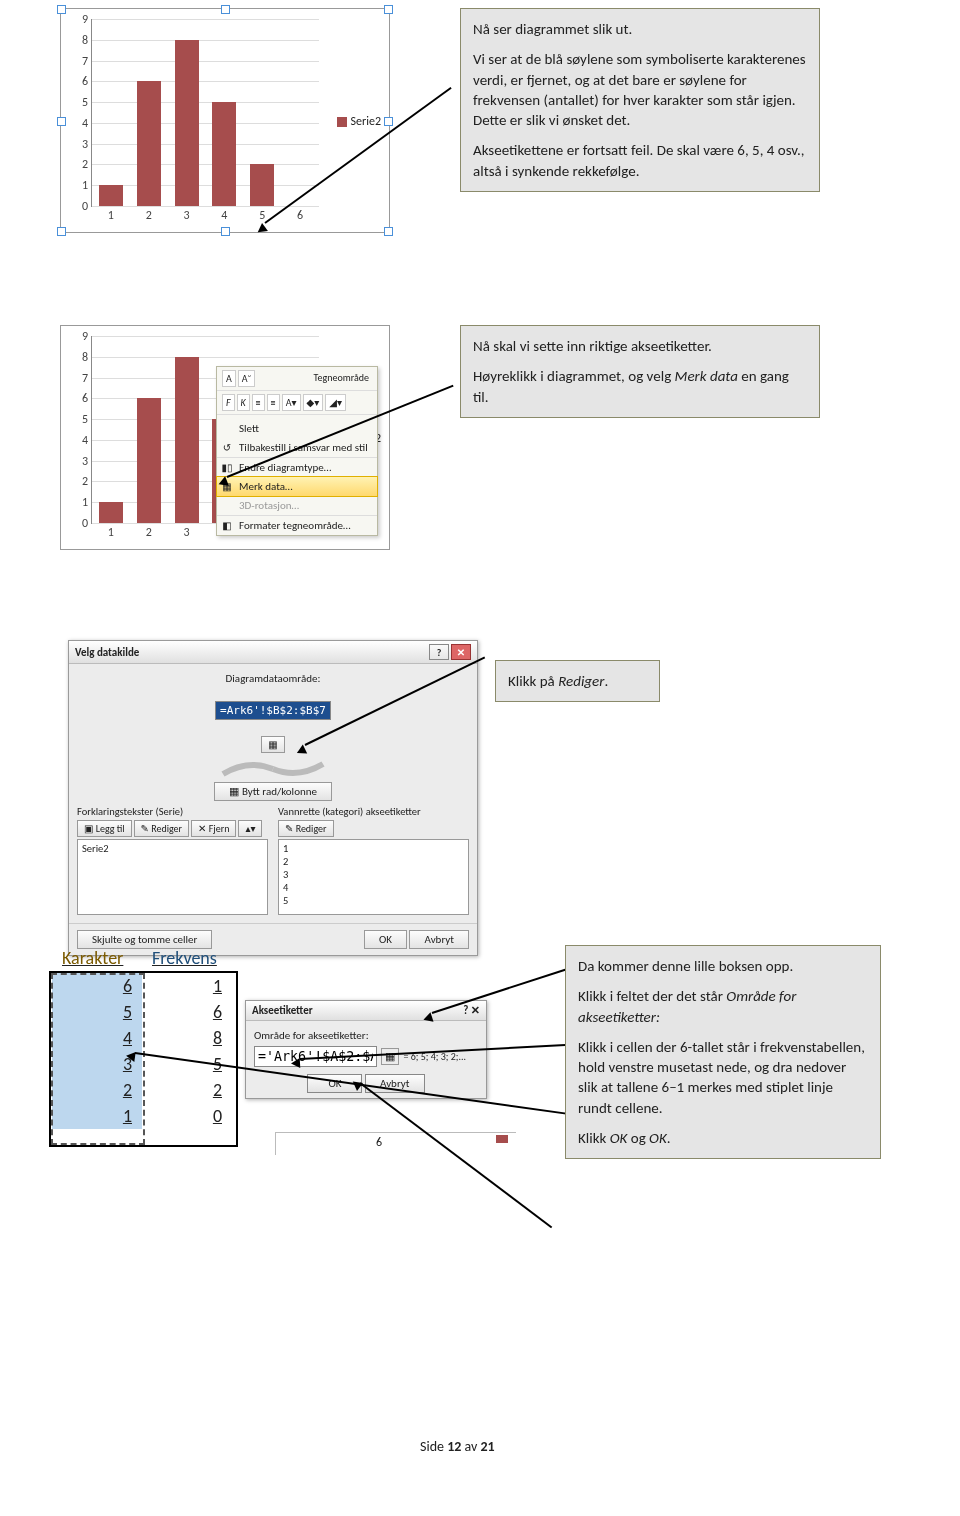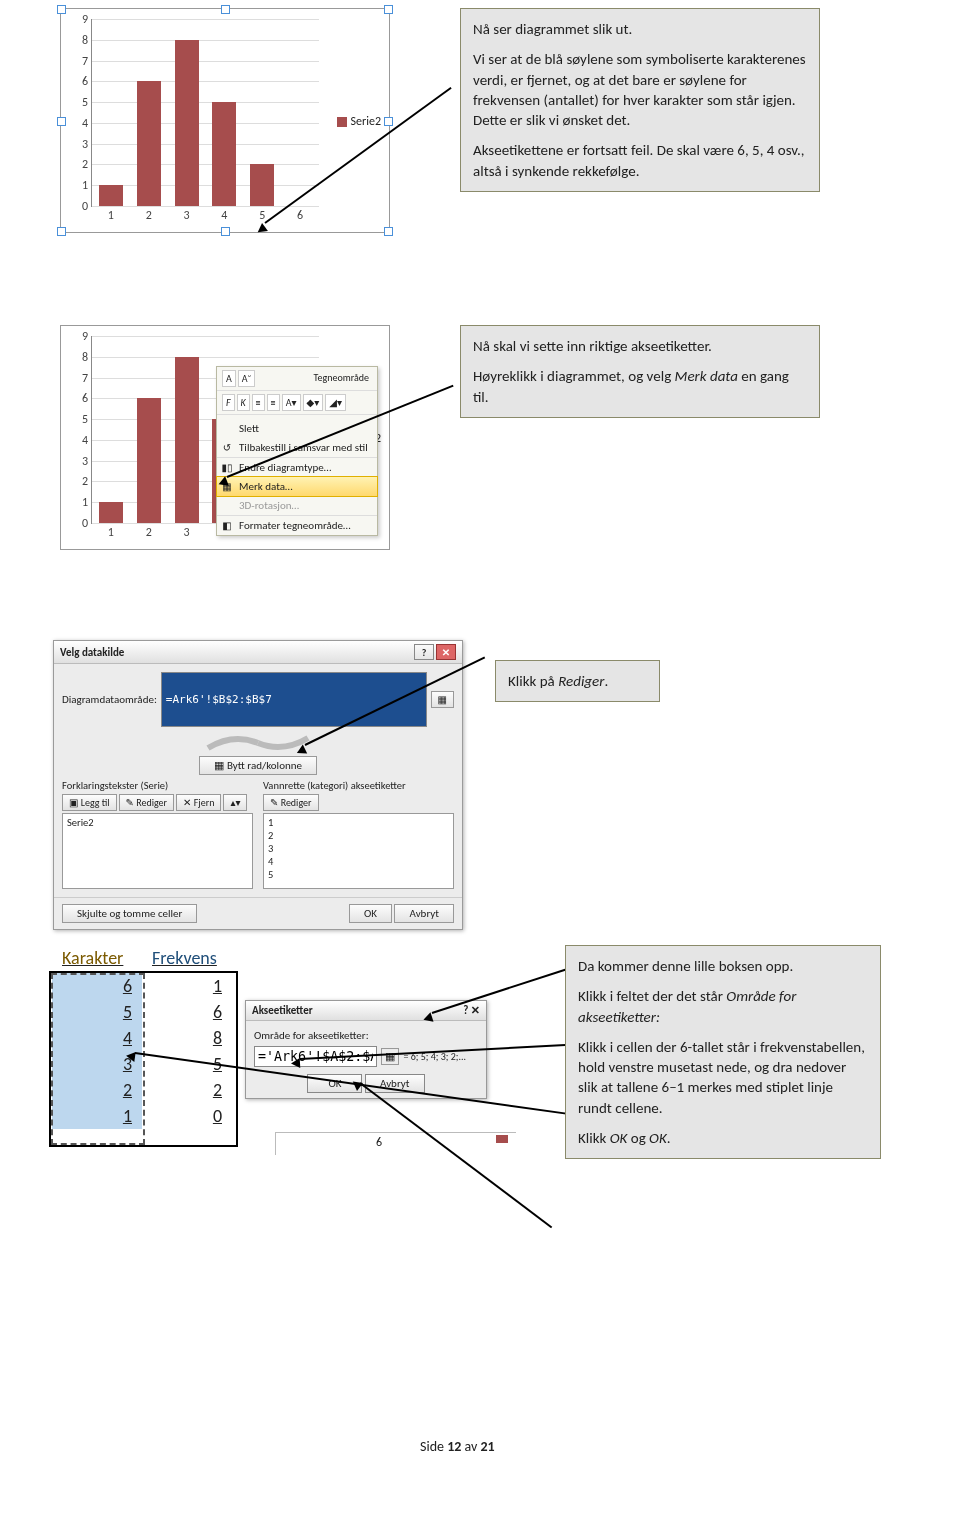--- a/index.html
+++ b/index.html
@@ -82,22 +82,22 @@
     border: 1px solid #9a9a9a;
     background: #ececec;
     font-size: 11px;
     box-shadow: 1px 1px 4px rgba(0,0,0,0.3);
   }
   .dialog-dk .titlebar { background: linear-gradient(#fff,#e0e0e0); padding: 3px 6px; font-weight:bold; display:flex; justify-content:space-between; align-items:center; border-bottom:1px solid #bbb; }
   .dialog-dk .winbtns { display:flex; gap:2px; }
   .dialog-dk .winbtn { width:18px; height:14px; border:1px solid #888; font-size:10px; display:flex; align-items:center; justify-content:center; }
   .dialog-dk .winbtn.close { background:#d66; color:#fff; border-color:#933; }
   .dialog-dk .body { padding: 8px; }
-  .dialog-dk .row { display:flex; align-items:center; gap:4px; margin-bottom:6px; }
-  .dialog-dk .inp { flex:1; border:1px solid #888; background:#fff; padding:20px 4px; font-family:monospace; color:#fff; background:#1d4e8f; }
+  .dialog-dk .row { display:flex; align-items:center; gap:16px; margin-bottom:6px;flex-direction:column; }
+  .dialog-dk .inp { flex:1; border:1px solid #888; background:#fff; padding:2px 4px; font-family:monospace; color:#fff; background:#1d4e8f; }
   .dialog-dk .bigbtn { display:inline-block; padding:2px 14px; border:1px solid #999; background:linear-gradient(#fdfdfd,#e3e3e3); }
   .dialog-dk .switch { text-align:center; margin:4px 0; }
   .dialog-dk .cols { display:flex; gap:10px; }
   .dialog-dk .cols .col { flex:1; }
   .dialog-dk .cols .lbl { font-size:10.5px; margin-bottom:2px; }
   .dialog-dk .tbtns { display:flex; gap:2px; margin-bottom:2px; }
   .dialog-dk .tbtn { border:1px solid #999; background:linear-gradient(#fdfdfd,#e3e3e3); padding:1px 6px; font-size:10px; }
   .dialog-dk .listbox { border:1px solid #999; background:#fff; height:70px; overflow:hidden; padding:2px 4px; font-size:10.5px; }
   .dialog-dk .ftr { display:flex; justify-content:space-between; padding:6px 8px; border-top:1px solid #ccc; }
   
@@ -256,21 +256,21 @@
   <div class="arrow-line" style="left:227px; top:476px; width:244px; transform:rotate(-22deg);"></div>
   <div class="arrow-head" style="left:227px; top:476px; transform:rotate(158deg);"></div>
 
   <div class="callout" style="left:460px; top:325px; width:360px;">
     <p style="margin:0 0 10px 0;">Nå skal vi sette inn riktige akseetiketter.</p>
     <p style="margin:0;">
       <span>Høyreklikk i diagrammet, og velg </span><span class="italic">Merk data</span><span> en gang til.</span>
     </p>
   </div>
 
-  <div class="dialog-dk" style="left:53px; top:640px;">
+  <div class="dialog-dk" style="left:68px; top:640px;">
     <div class="titlebar">
       <span>Velg datakilde</span>
       <span class="winbtns">
         <span class="winbtn">?</span>
         <span class="winbtn close">✕</span>
       </span>
     </div>
     <div class="body">
       <div class="row">
         <span>Diagramdataområde:</span>

